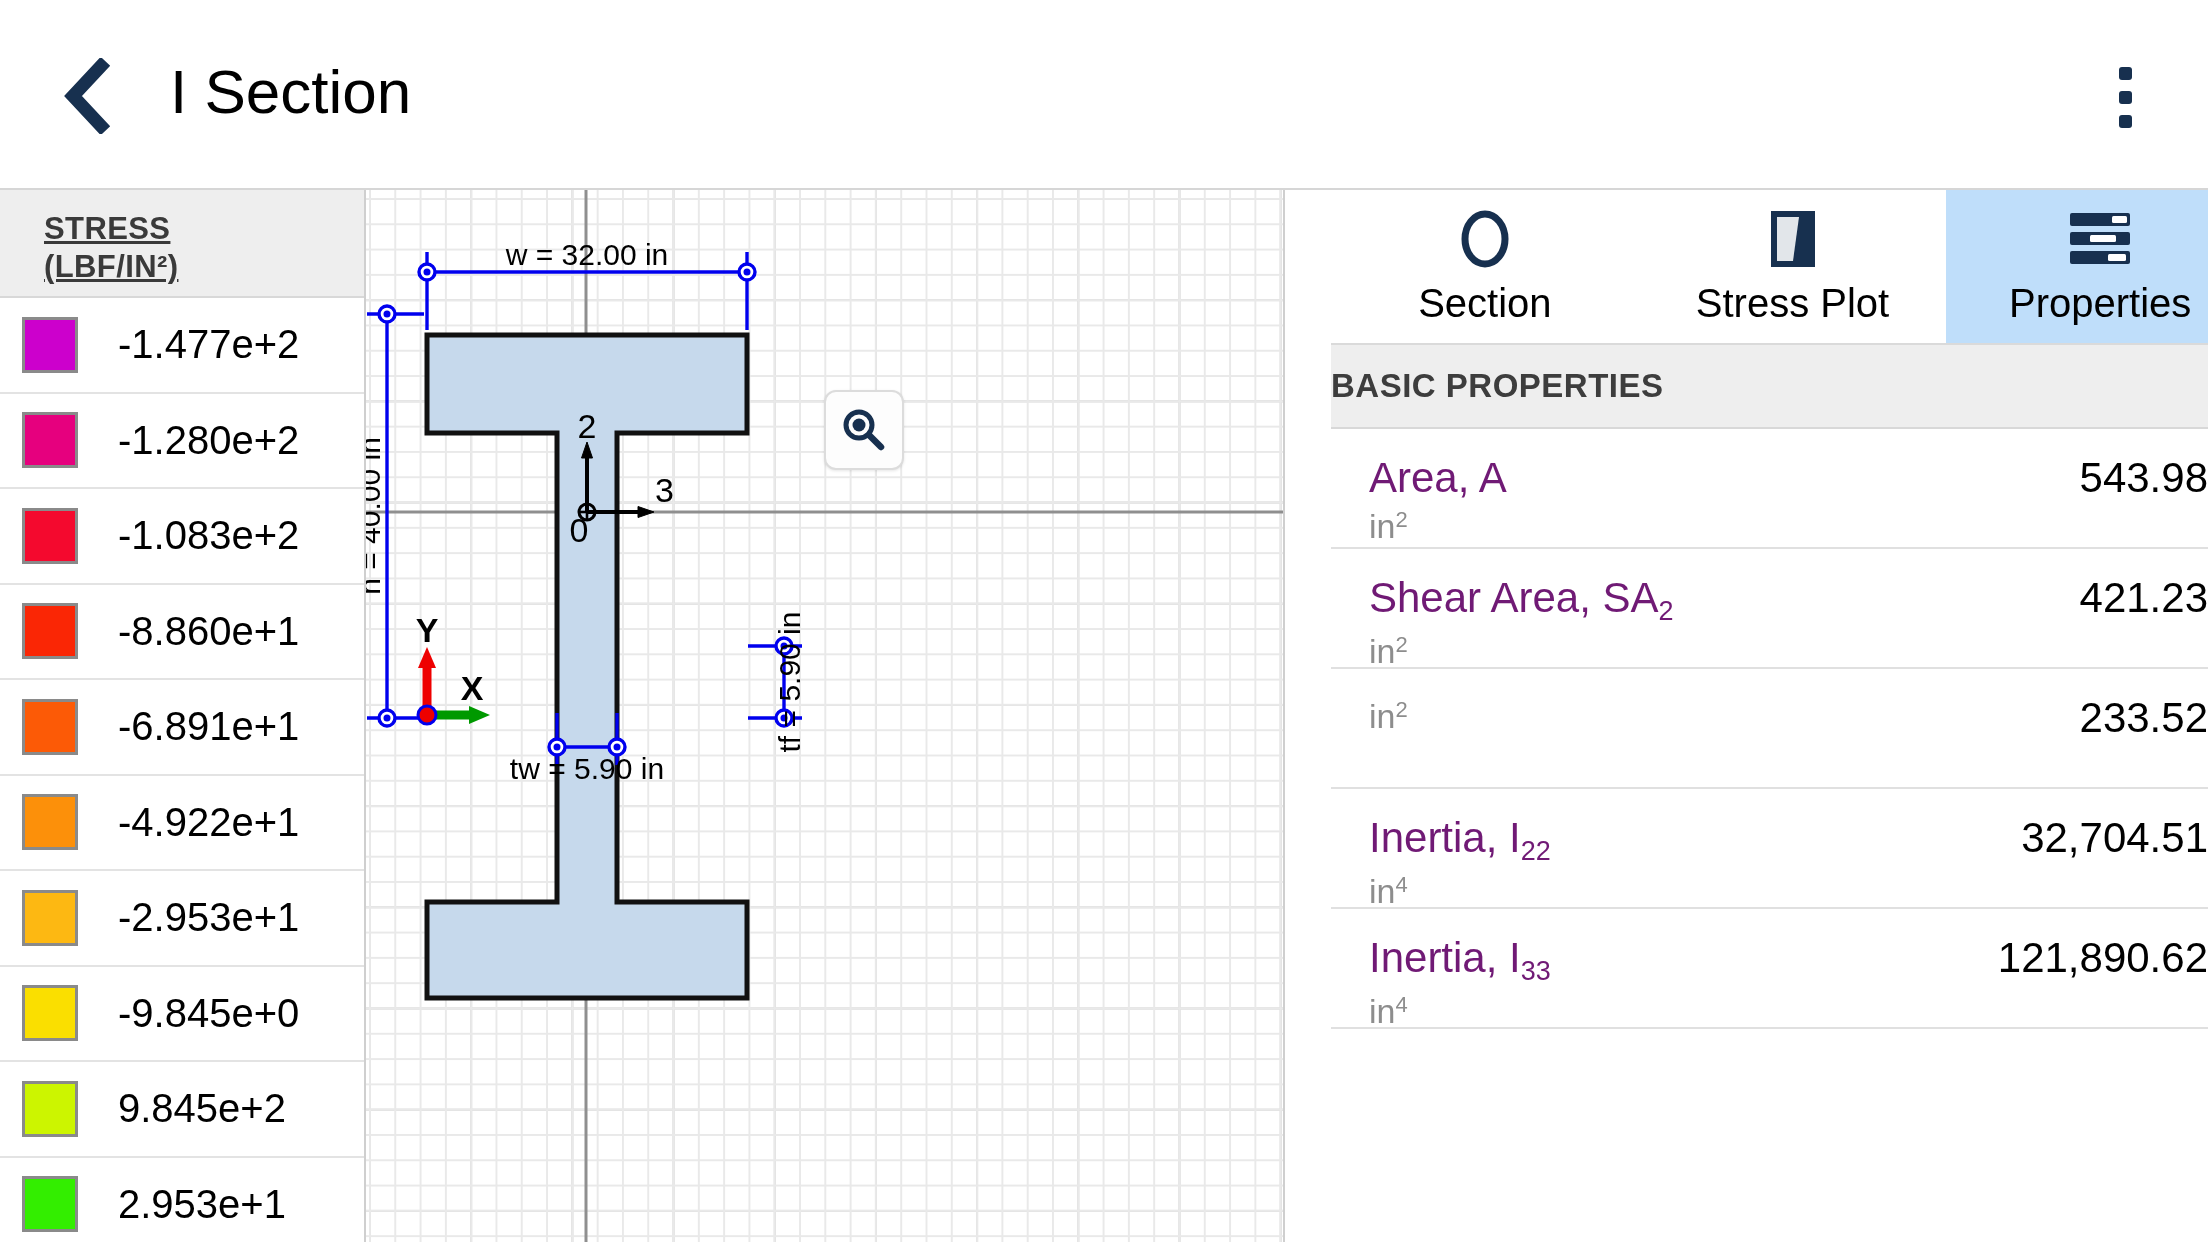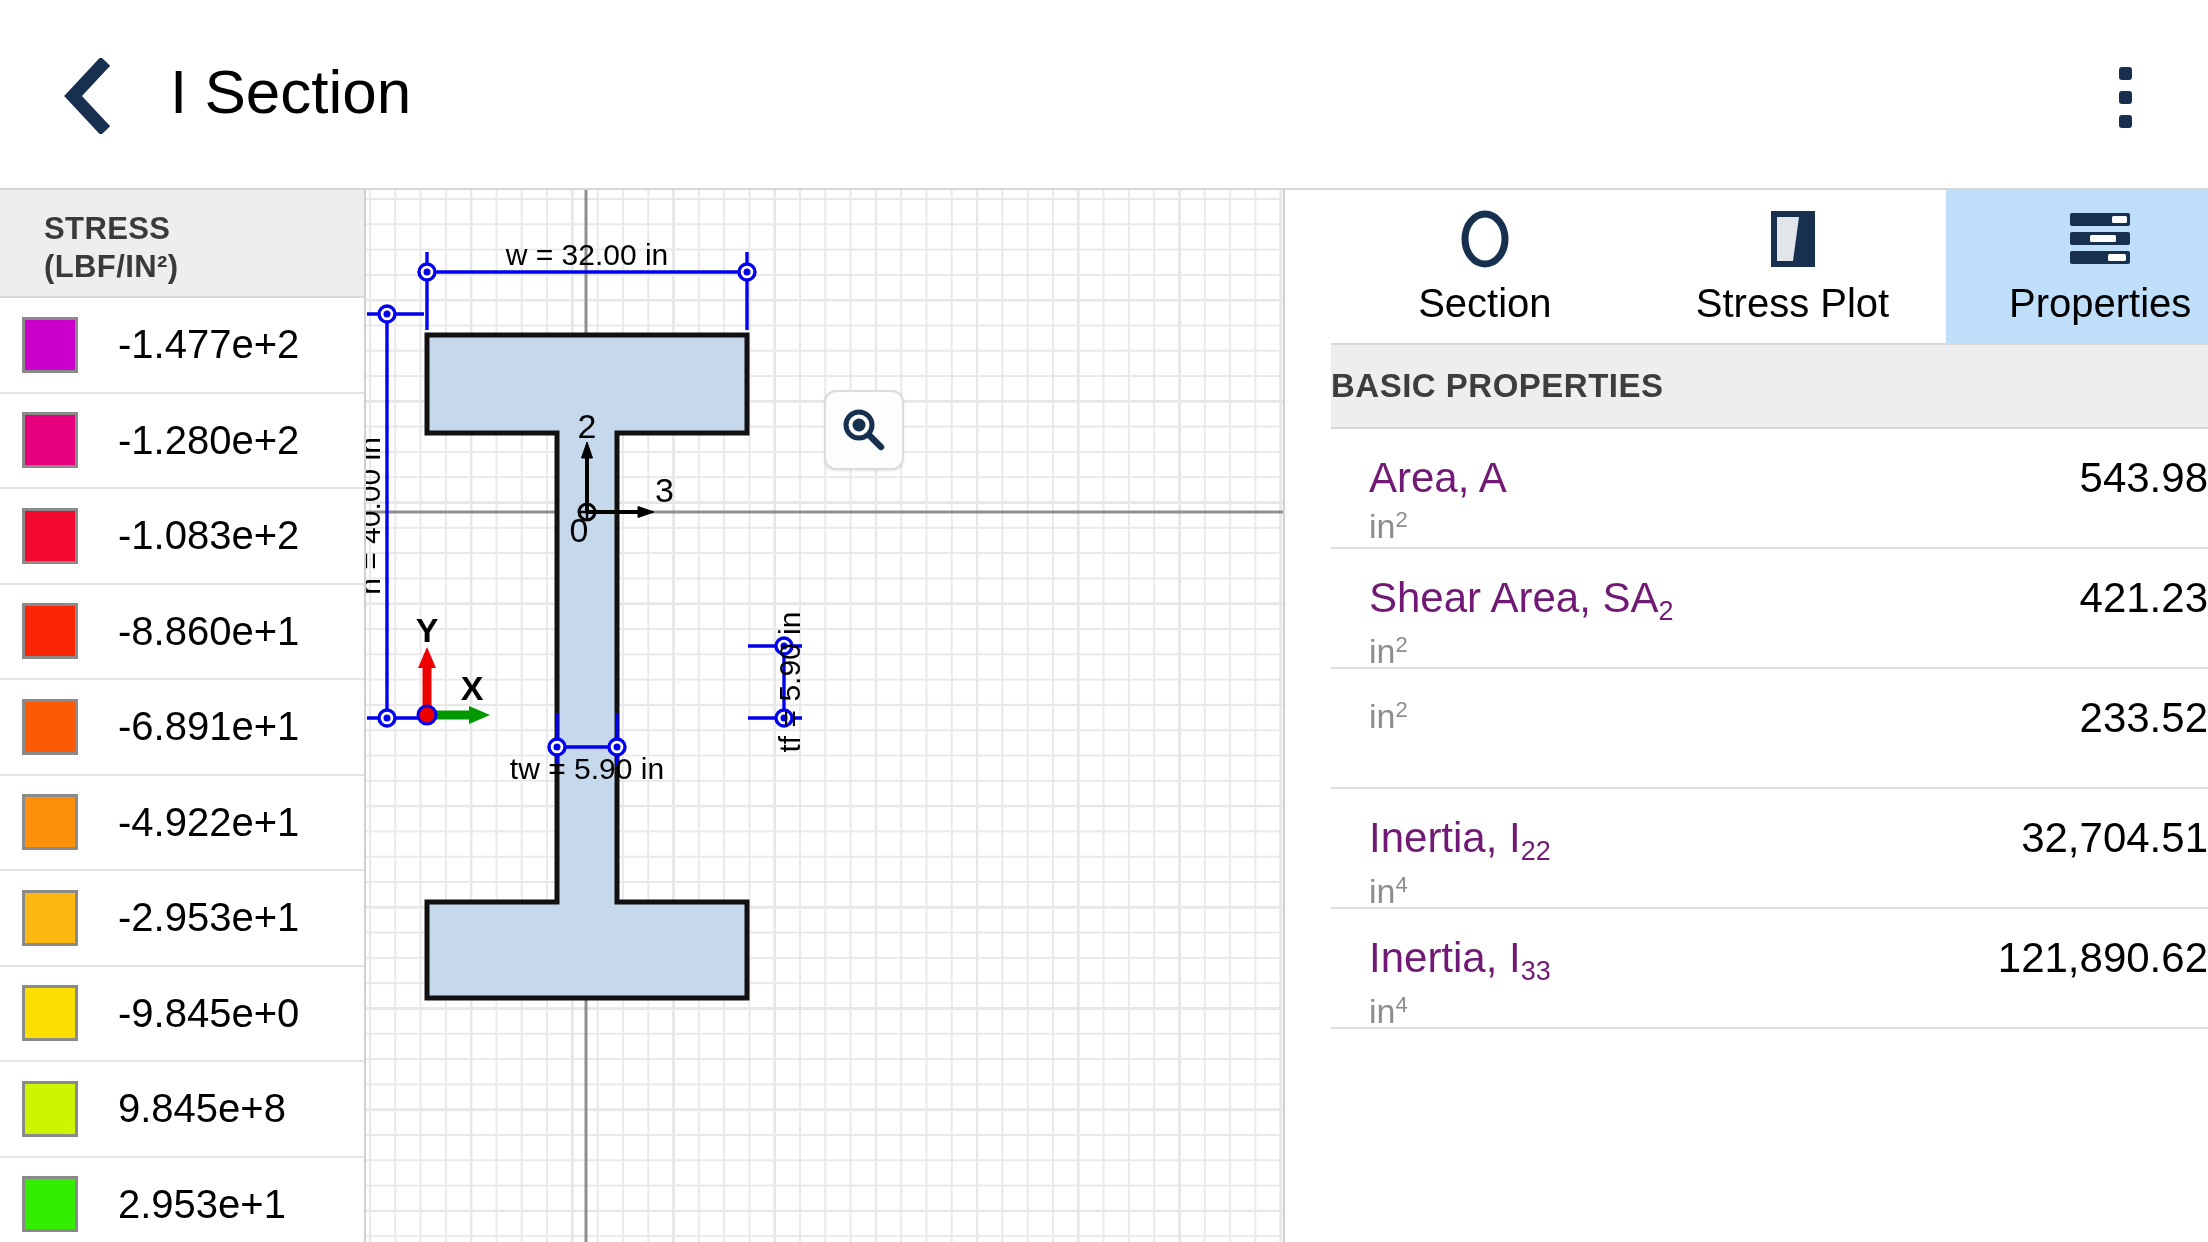--- a/index.html
+++ b/index.html
@@ -79,20 +79,21 @@
     border-bottom: 2px solid #d8d8d8;
     box-sizing: border-box;
     padding: 20px 0 0 44px;
   }
   #legend-header .l1, #legend-header .l2 {
     font-size: 31px;
     font-weight: bold;
     color: #3a3a3a;
     line-height: 38px;
     letter-spacing: 0.4px;
+    text-decoration: underline;
   }
   .legend-row {
     height: 95.5px;
     display: flex;
     align-items: center;
     border-bottom: 2px solid #e3e3e3;
     box-sizing: border-box;
     background: #ffffff;
   }
   .legend-swatch {
@@ -294,21 +295,21 @@
         <div class="legend-row">
           <div class="legend-swatch" style="background: rgb(253, 184, 18);"></div>
           <div class="legend-label">-2.953e+1</div>
         </div>
         <div class="legend-row">
           <div class="legend-swatch" style="background: rgb(250, 223, 0);"></div>
           <div class="legend-label">-9.845e+0</div>
         </div>
         <div class="legend-row">
           <div class="legend-swatch" style="background: rgb(204, 245, 0);"></div>
-          <div class="legend-label">9.845e+8</div>
+          <div class="legend-label">9.845e+2</div>
         </div>
         <div class="legend-row">
           <div class="legend-swatch" style="background: rgb(51, 238, 0);"></div>
           <div class="legend-label">2.953e+1</div>
         </div>
       </div>
   </div>
 
   <div id="canvas">
     <div id="grid"></div>

